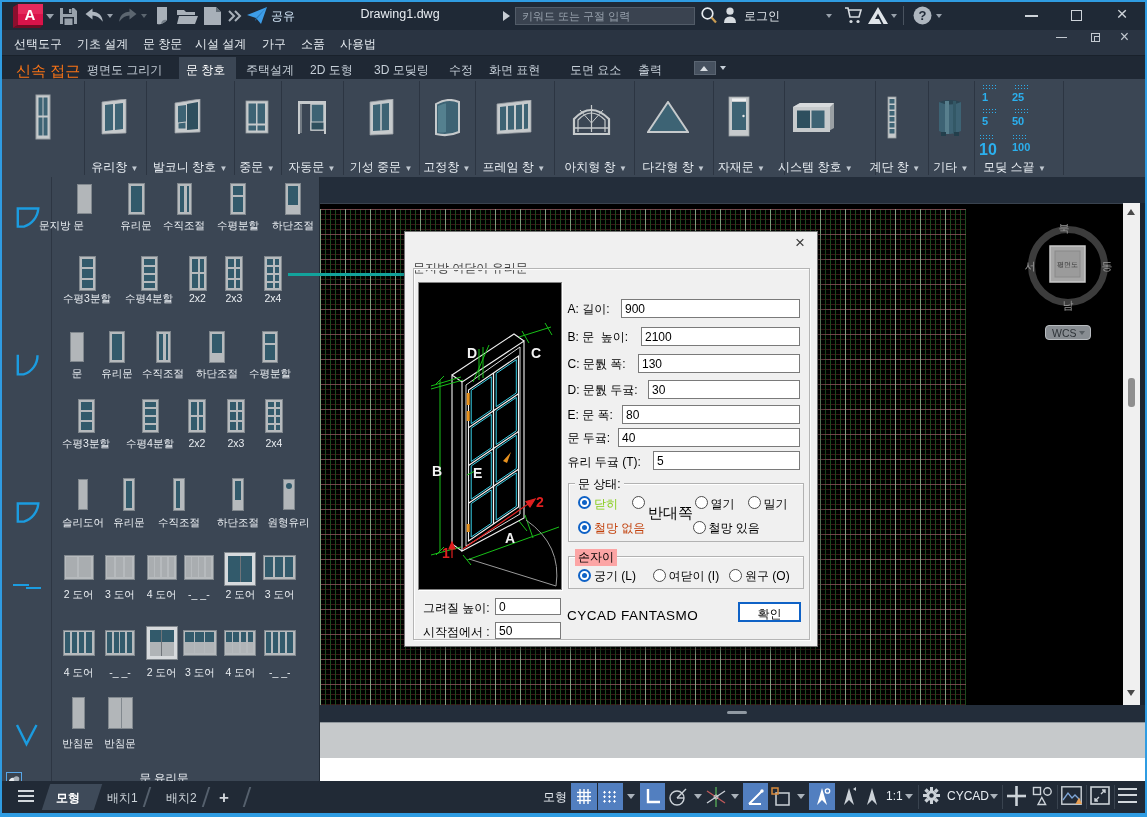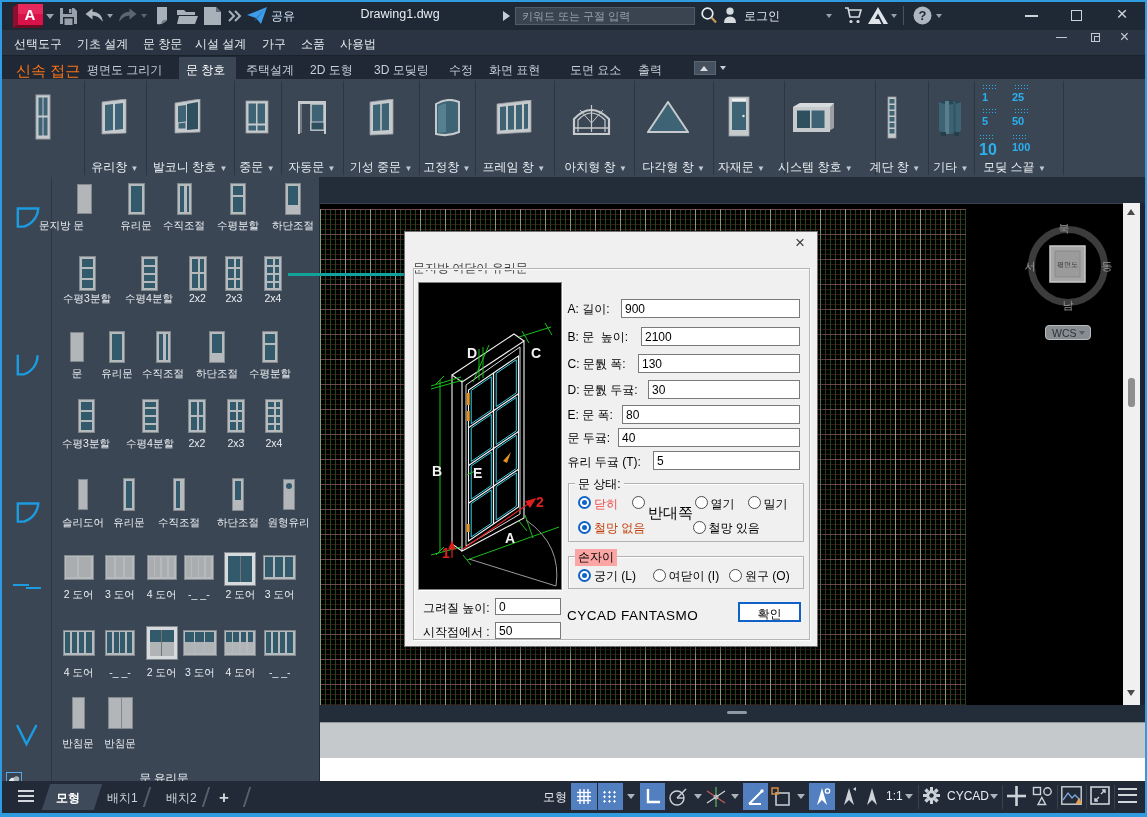--- a/index.html
+++ b/index.html
@@ -564,21 +564,21 @@
 <div style="position:absolute;left:622px;top:404.5px;width:178px;height:19px;background:#fff;border:1px solid #7a7a7a;font-size:12px;color:#000;padding:2px 0 0 3px;">80</div>
 <div style="position:absolute;left:567.5px;top:430px;color:#000;font-size:12px;">문 두귴:</div>
 <div style="position:absolute;left:618px;top:427.5px;width:182px;height:19px;background:#fff;border:1px solid #7a7a7a;font-size:12px;color:#000;padding:2px 0 0 3px;">40</div>
 <div style="position:absolute;left:567.5px;top:454px;color:#000;font-size:12px;">유리 두귴 (T):</div>
 <div style="position:absolute;left:653px;top:451px;width:147px;height:19px;background:#fff;border:1px solid #7a7a7a;font-size:12px;color:#000;padding:2px 0 0 3px;">5</div>
 <div style="position:absolute;left:568px;top:483px;width:236px;height:59px;border:1px solid #b2b2b2;box-shadow:inset 1px 1px 0 #fff;"></div>
 <div style="position:absolute;left:575px;top:476px;background:#f0f0f0;padding:0 3px;color:#000;font-size:12px;">문 상태:</div>
 <div style="position:absolute;left:578px;top:496.0px;width:13px;height:13px;border-radius:50%;border:2px solid #0f62c6;background:#fff;">
     <div style="position:absolute;left:2px;top:2px;width:5px;height:5px;border-radius:50%;background:#0f62c6;"></div>
   </div>
-<div style="position:absolute;left:594px;top:495.5px;color:#ef4444;font-size:12px;">닫히</div>
+<div style="position:absolute;left:594px;top:495.5px;color:#84cc16;font-size:12px;">닫히</div>
 <div style="position:absolute;left:632px;top:496.0px;width:13px;height:13px;border-radius:50%;border:1.4px solid #4d4d4d;background:#fff;"></div>
 <div style="position:absolute;left:648px;top:495.5px;color:#000;font-size:15px;margin-top:8px;">반대쪽</div>
 <div style="position:absolute;left:694.5px;top:496.0px;width:13px;height:13px;border-radius:50%;border:1.4px solid #4d4d4d;background:#fff;"></div>
 <div style="position:absolute;left:710.5px;top:495.5px;color:#000;font-size:12px;">열기</div>
 <div style="position:absolute;left:747.5px;top:496.0px;width:13px;height:13px;border-radius:50%;border:1.4px solid #4d4d4d;background:#fff;"></div>
 <div style="position:absolute;left:763.5px;top:495.5px;color:#000;font-size:12px;">밀기</div>
 <div style="position:absolute;left:578px;top:520.5px;width:13px;height:13px;border-radius:50%;border:2px solid #0f62c6;background:#fff;">
     <div style="position:absolute;left:2px;top:2px;width:5px;height:5px;border-radius:50%;background:#0f62c6;"></div>
   </div>
 <div style="position:absolute;left:594px;top:520px;color:#c2410c;font-size:12px;">철망 없음</div>

